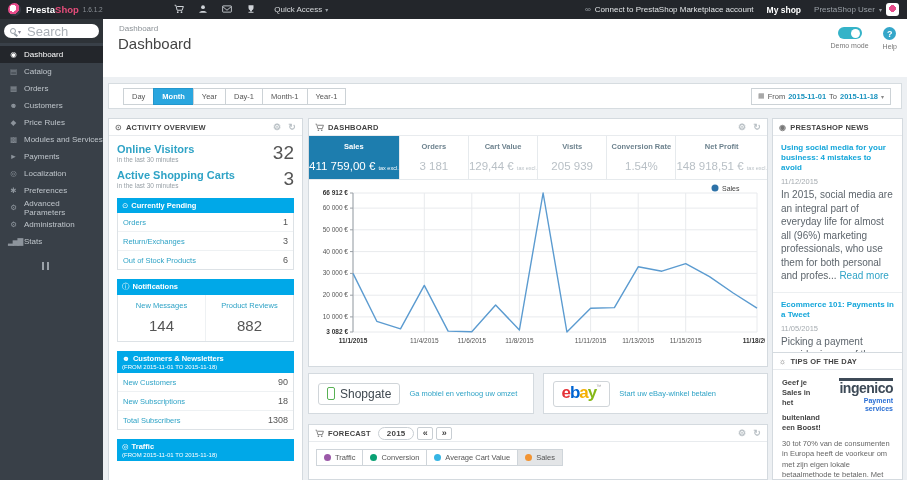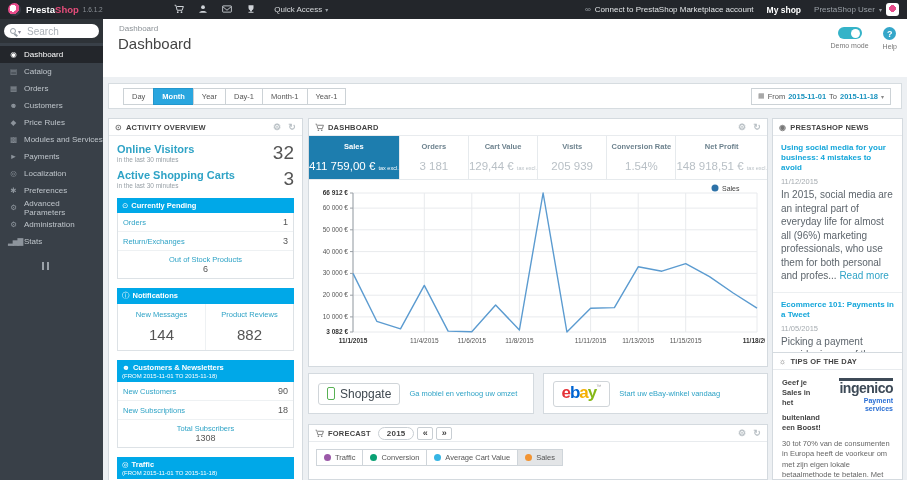--- a/index.html
+++ b/index.html
@@ -29,21 +29,21 @@
           background:radial-gradient(circle at 50% 42%, #e84c8b 0 34%, #ffffff 35% 100%);}
   .caret{font-size:6px;color:#9aa0a6;}
 
   
   .sidebar{position:absolute;left:0;top:19px;width:103px;height:461px;background:#394048;z-index:20;}
   .search-zone{background:#2e3338;padding:5px 4px;}
   .search{background:#fff;border-radius:9px;height:14px;display:flex;align-items:center;padding:0 6px;gap:2px;}
   .mag{display:inline-block;width:6px;height:6px;border:1.5px solid #98a0a8;border-radius:50%;position:relative;}
   .mag::after{content:"";position:absolute;width:4px;height:1.5px;background:#98a0a8;transform:rotate(40deg);right:-3px;bottom:-2px;}
   .s-caret{font-size:6px;color:#889;margin-right:2px;}
-  .search input{border:none;outline:none;flex:1;min-width:0;font-size:10px;color:#333;background:transparent;font-family:"Liberation Sans",sans-serif;}
+  .search input{border:none;outline:none;flex:1;min-width:0;font-size:13px;color:#333;background:transparent;font-family:"Liberation Sans",sans-serif;}
   .search input::placeholder{color:#aab0b6;}
   .nav{margin-top:3px;}
   .nav-item{height:17px;display:flex;align-items:center;padding-left:8px;gap:6px;color:#bfc5cb;font-size:8px;cursor:pointer;}
   .nav-item .ni{width:10px;text-align:center;font-size:7.5px;color:#8d949c;flex:0 0 10px;letter-spacing:-1px;}
   .nav-item.active{background:#23262b;color:#fff;}
   .nav-item.active .ni{color:#fff;}
   .collapse{margin:12px 0 0 40px;cursor:pointer;}
   .cbar{display:inline-block;width:2px;height:8px;background:#9aa1a8;margin:0 1.5px;}
 
   
@@ -86,21 +86,21 @@
   .big-row + .big-row{margin-top:6px;}
   .big-label{font-size:11px;font-weight:bold;color:#2fa3c6;cursor:pointer;}
   .big-sub{font-size:6.5px;color:#98a0a6;margin-top:1px;}
   .big-num{font-size:19px;color:#555;line-height:1;}
   .sec{margin-top:9px;}
   .sec-h{background:#00a8e8;color:#fff;font-size:7.5px;font-weight:bold;padding:3px 5px;}
   .sec-h .si{margin-right:3px;font-weight:normal;}
   .sec-sub{font-size:6px;font-weight:normal;margin-top:1px;}
   .tbl{border:1px solid #dde2e6;border-top:none;}
   .trow{display:flex;justify-content:space-between;align-items:center;padding:4px 5px;border-bottom:1px solid #eef1f3;}
-  .trow:last-child{border-bottom:none;flex-direction:column;}
+  .trow:last-child{border-bottom:none;}
   .trow a{font-size:7.5px;color:#2fa3c6;text-decoration:none;cursor:pointer;}
   .trow .tv{font-size:9px;color:#555;}
   .two-col{display:flex;border:1px solid #dde2e6;border-top:none;}
   .cell{flex:1;text-align:center;padding:5px 2px 7px;}
   .cell + .cell{border-left:1px solid #eef1f3;}
   .cell a{font-size:7.5px;color:#2fa3c6;text-decoration:none;cursor:pointer;}
   .cell .cnum{font-size:15px;color:#555;margin-top:7px;}
 
   
   .dash{left:205px;top:99px;width:460px;height:249px;}
@@ -473,21 +473,21 @@
   <div class="modules">
     <div class="mod-card">
       <span class="sg-logo">
           <span class="sg-phone"></span>
           <span class="sg-text">Shopgate</span>
         </span>
       <a class="mod-link">Ga mobiel en verhoog uw omzet</a>
     </div>
     <div class="mod-card">
       <span class="ebay-logo"><b id="ebay-e" style="color: rgb(229, 50, 56);">e</b><b id="ebay-b" style="color: rgb(0, 100, 210);">b</b><b id="ebay-a" style="color: rgb(245, 175, 2);">a</b><b id="ebay-y" style="color: rgb(134, 184, 23);">y</b><span class="ebay-tm">™</span></span>
-      <a class="mod-link">Start uw eBay-winkel vandaag</a>
+      <a class="mod-link">Start uw eBay-winkel betalen</a>
     </div>
   </div>
 
   <section class="panel forecast">
     <div class="panel-h">
         <span class="ph-icon">
           <svg width="9" height="9" viewBox="0 0 16 16">
             <path d="M1 2h2l2 8h8l2-6H5" fill="none" stroke="#777" stroke-width="1.6"></path>
             <circle cx="6" cy="13" r="1.4" fill="#777"></circle>
             <circle cx="12" cy="13" r="1.4" fill="#777"></circle>

